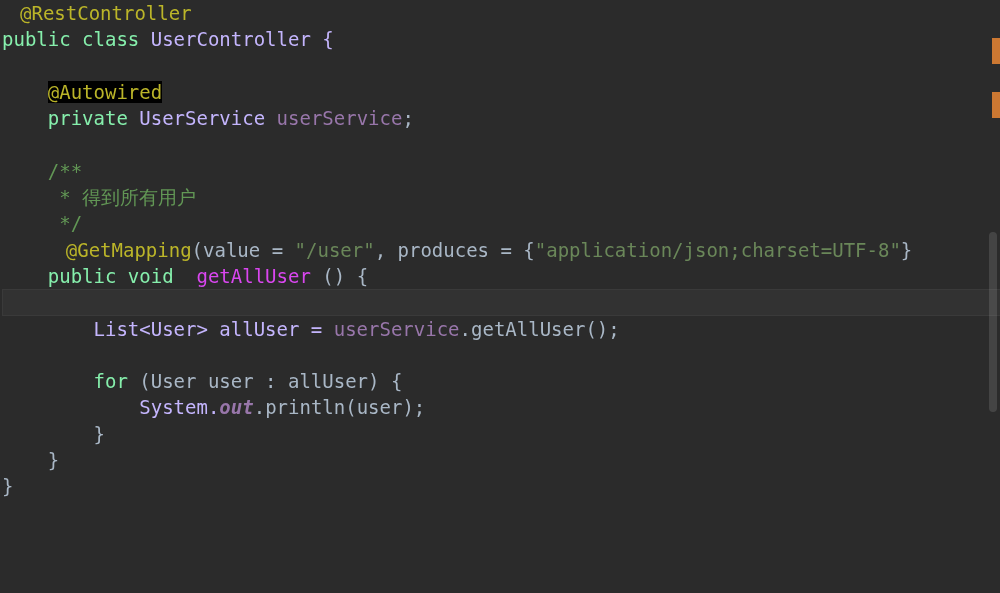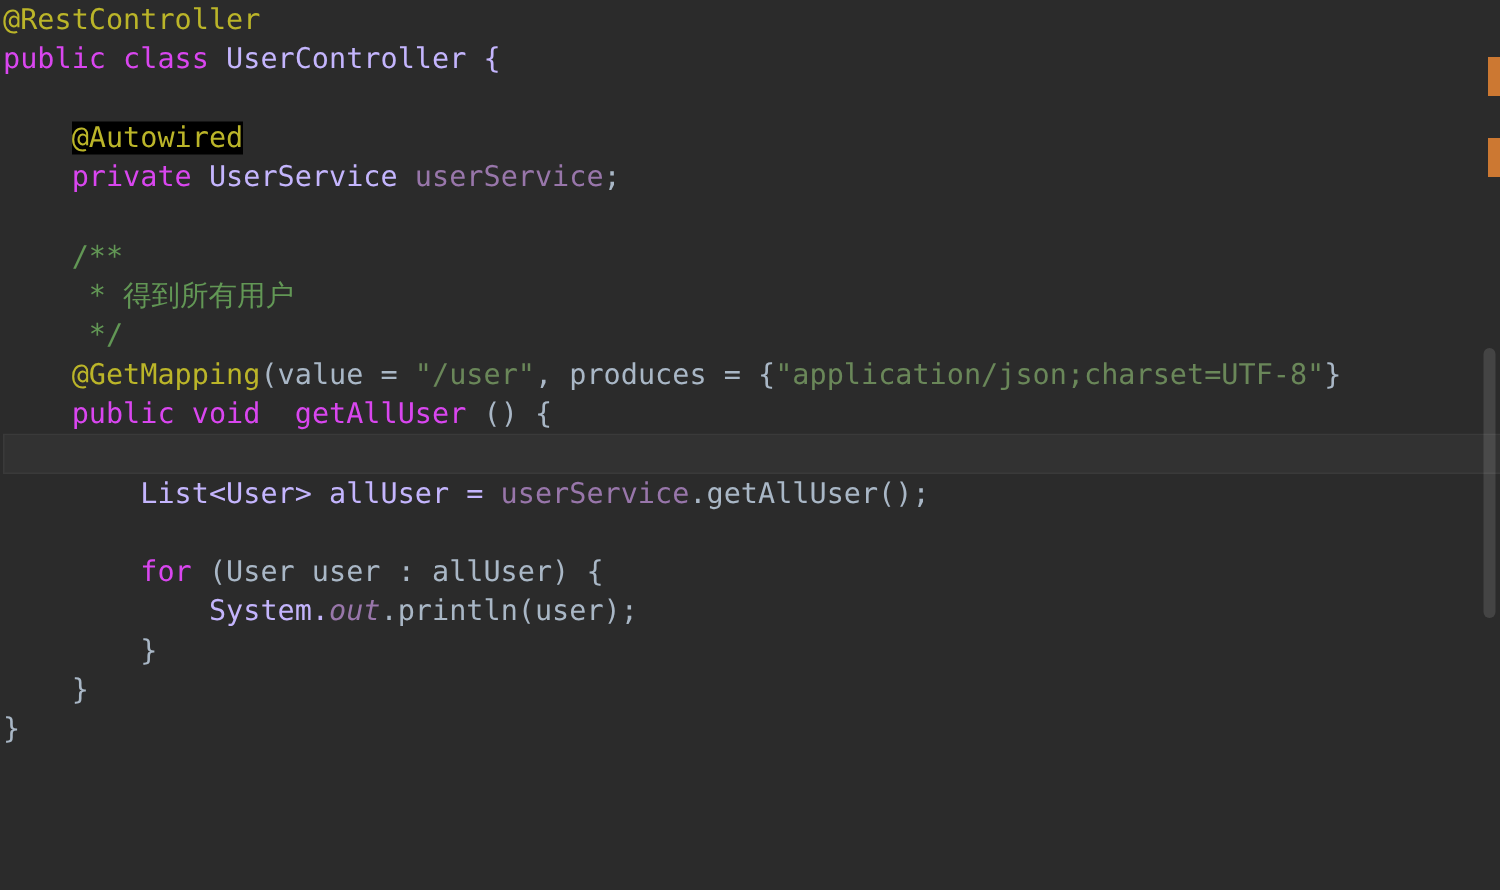--- a/index.html
+++ b/index.html
@@ -23,30 +23,30 @@
     height: 100%;
     white-space: pre;
     padding-left: 2px;
     padding-top: 0px;
   }
   .line { display: block; height: 26.3px; }
   .current-line {
     background: #323232;
     box-shadow: 0 0 0 1px #3a3a3a inset;
   }
-  .kw   { color: #d946ef; margin-top: 20px; }
-  .ann  { color: #bbb529; }
+  .kw   { color: #86efac; margin-top: 20px; }
+  .ann  { color: #bbb529; margin-left: 18px; }
   .ann-hl { color: #bbb529; background: #000000; }
   .cls  { color: #c4b5fd; }
   .field { color: #9876aa; }
   .method { color: #d946ef; }
   .str  { color: #6a8759; }
   .cmt  { color: #629755; font-style: normal; }
   .punct { color: #a9b7c6; }
-  .out-it { color: #9876aa; font-style: italic; }
+  .out-it { color: #9876aa; font-style: italic; font-weight: bold; }
   
   .gutter-mark {
     position: absolute;
     right: 0;
     width: 8px;
     height: 26px;
     background: #cc7832;
   }
   
   .sb-thumb {

